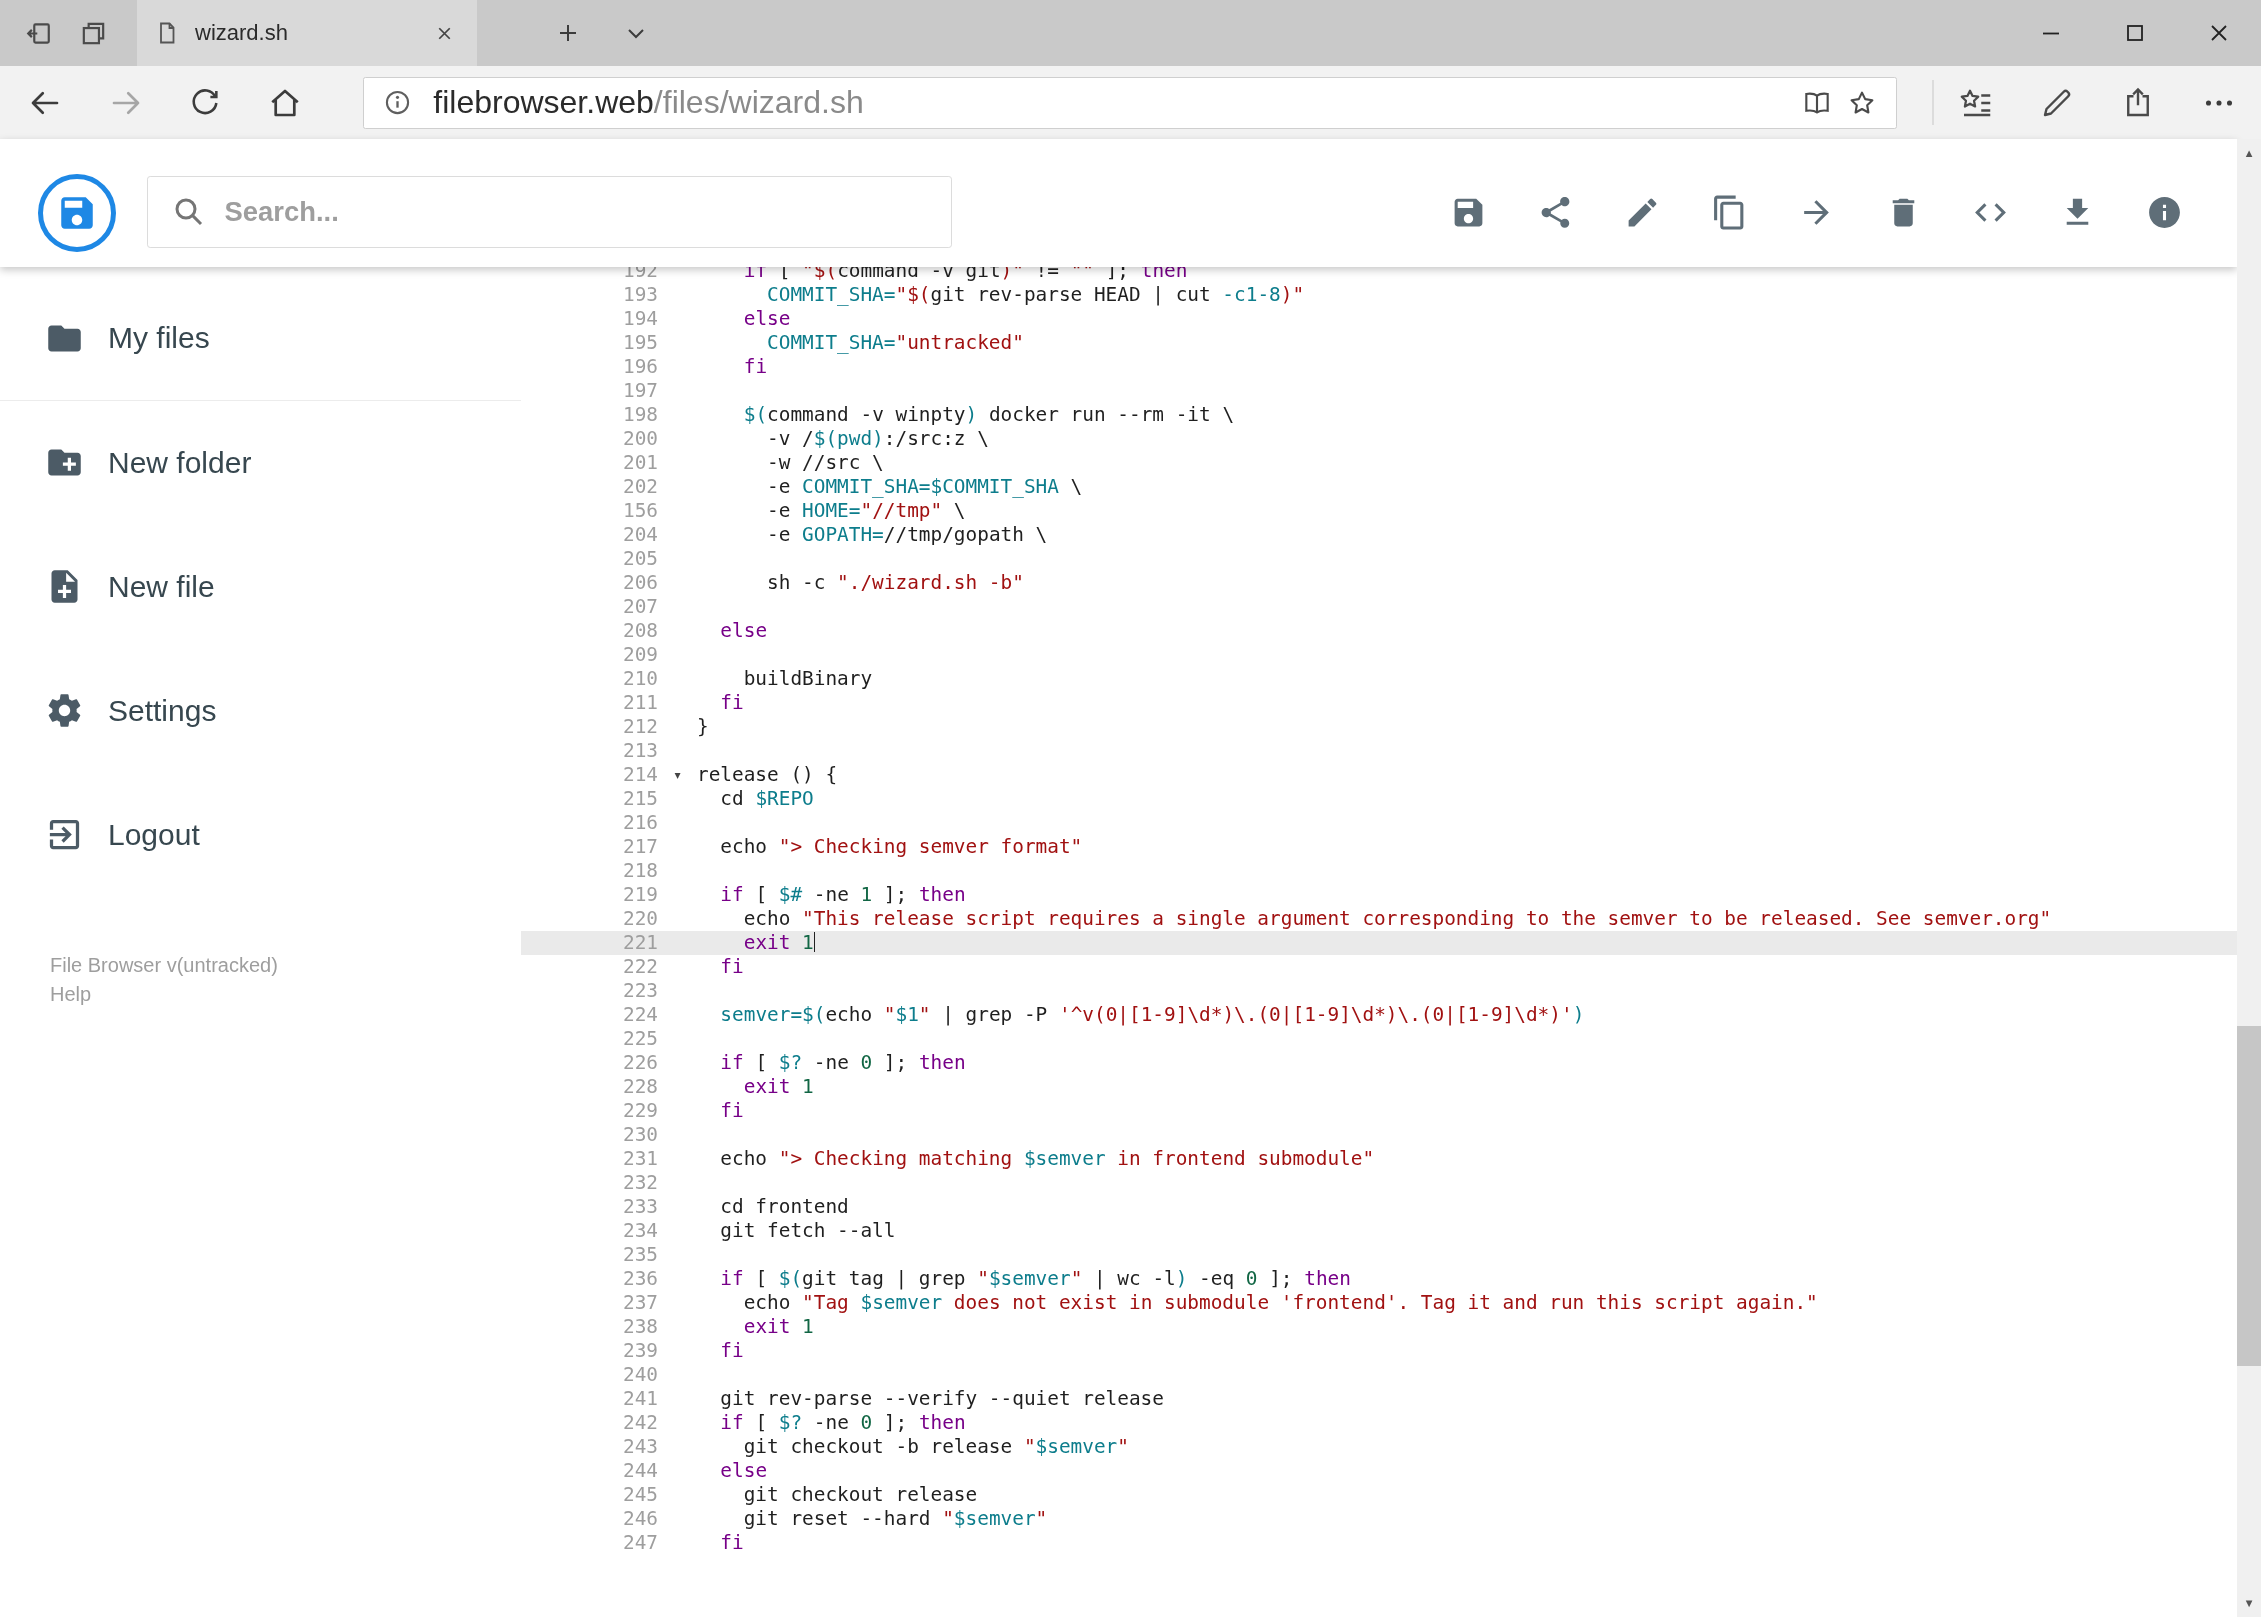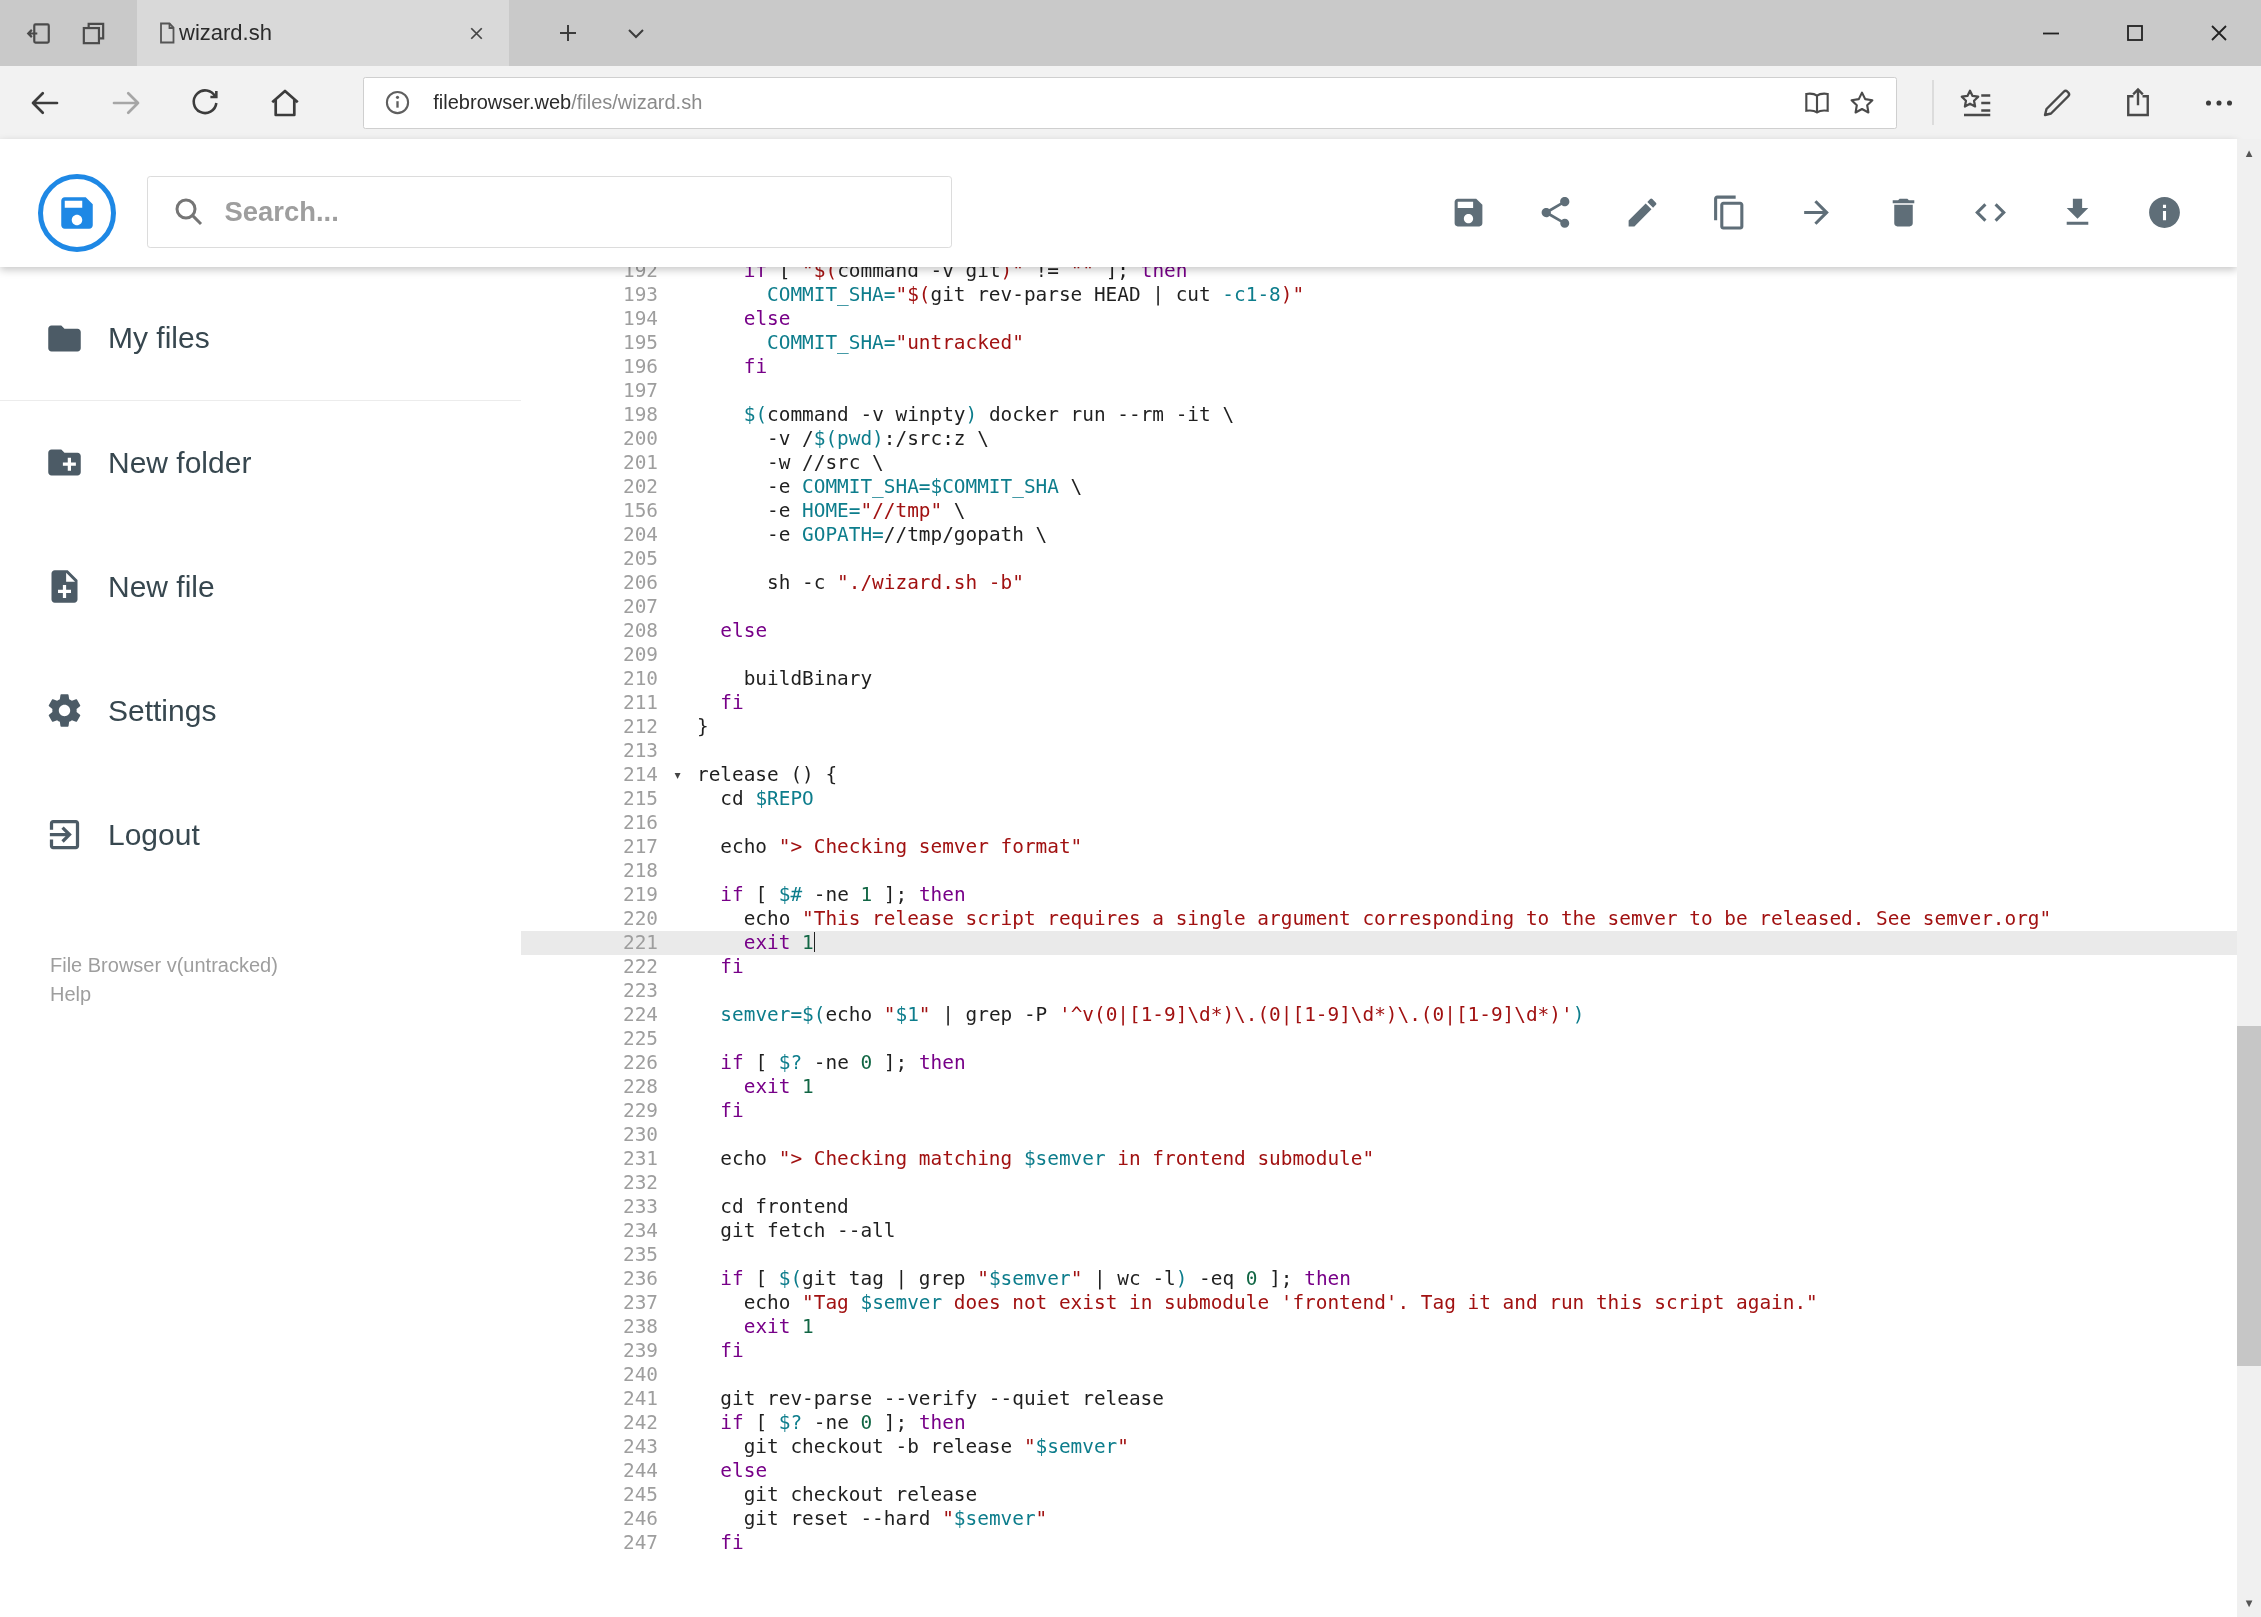--- a/index.html
+++ b/index.html
@@ -9,33 +9,33 @@
     font-family: "Liberation Sans", "DejaVu Sans", sans-serif;
     background: #fff; position: relative; overflow: hidden;
     -webkit-font-smoothing: antialiased;
   }
   button { background: none; border: none; font: inherit; cursor: pointer; }
 
   
   .tabbar { position: absolute; left: 0; top: 0; width: 2261px; height: 66px; background: #c9c9c9; }
   .tabbar-left { position: absolute; left: 20px; top: 0; height: 66px; display: flex; align-items: center; gap: 19.4px; }
   .tb-icon-btn { width: 36px; height: 36px; display: flex; align-items: center; justify-content: center; }
-  .tab { position: absolute; left: 137px; top: 0; width: 372px; height: 66px; background: #d9d9d9; display: flex; align-items: center; padding: 0 18px; }
+  .tab { position: absolute; left: 137px; top: 0; width: 340px; height: 66px; background: #d9d9d9; display: flex; align-items: center; padding: 0 18px; gap: 16px; }
   .tab-title { font-size: 22px; color: #2b2b2b; flex: 1; white-space: nowrap; overflow: hidden; }
   .tab-close { width: 29px; height: 29px; display: flex; align-items: center; justify-content: center; }
   .newtab { position: absolute; left: 537px; top: 0; width: 61px; height: 66px; display: flex; align-items: center; justify-content: center; }
   .tab-chevron { position: absolute; left: 605px; top: 0; width: 61px; height: 66px; display: flex; align-items: center; justify-content: center; }
   .win-controls { position: absolute; right: 0; top: 0; height: 66px; display: flex; }
   .win-btn { width: 84px; height: 66px; display: flex; align-items: center; justify-content: center; }
 
   
   .navbar { position: absolute; left: 0; top: 66px; width: 2261px; height: 73px; background: #f2f2f2; }
   .nav-btn { position: absolute; top: 0; width: 73px; height: 73px; display: flex; align-items: center; justify-content: center; }
   .addressbar { position: absolute; left: 363px; top: 10.5px; width: 1534px; height: 52px; background: #fff; border: 1.6px solid #cfcfcf; border-radius: 2.4px; display: flex; align-items: center; padding: 0 11.3px; }
-  .url-text { font-size: 20px; margin-left: 13px; flex: 1; white-space: nowrap; overflow: hidden; }
+  .url-text { font-size: 32px; margin-left: 13px; flex: 1; white-space: nowrap; overflow: hidden; }
   .url-host { color: #2b2b2b; }
   .url-path { color: #8a8a8a; }
   .addr-icon { width: 45px; height: 45px; display: flex; align-items: center; justify-content: center; }
   .nav-sep { position: absolute; left: 1932px; top: 13.7px; width: 1.6px; height: 45px; background: #dcdcdc; }
   .nav-right { position: absolute; right: 14.5px; top: 0; height: 73px; display: flex; align-items: center; gap: 26px; }
   .nav-right .addr-icon { width: 55px; height: 55px; }
 
   
   .app-header { position: absolute; left: 0; top: 139px; width: 2237px; height: 128px; background: #fff; box-shadow: 0 3.2px 8px rgba(0,0,0,0.22); z-index: 5; }
   .logo { position: absolute; left: 38px; top: 35px; width: 78px; height: 78px; border-radius: 50%; border: 5.7px solid var(--c-accent, #1e88e5); background: #fff; display: flex; align-items: center; justify-content: center; }

